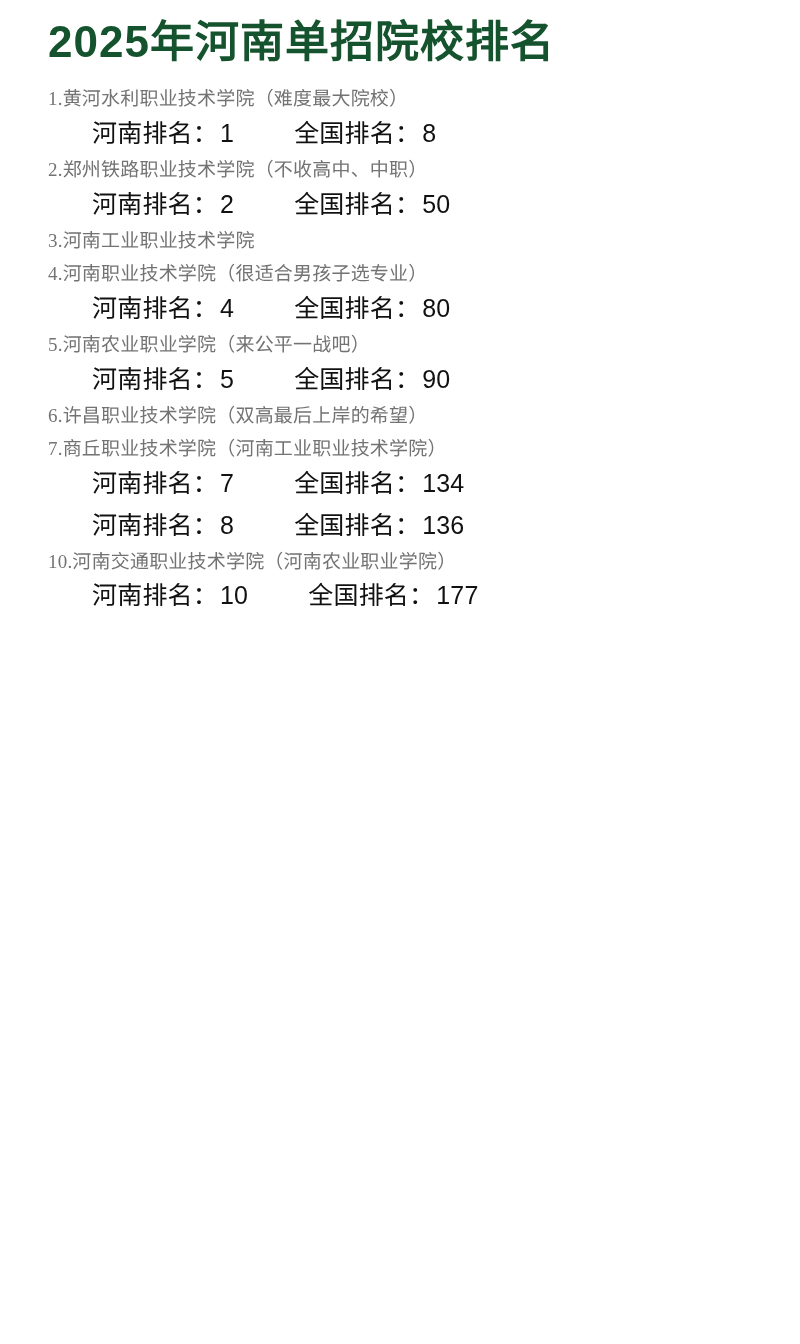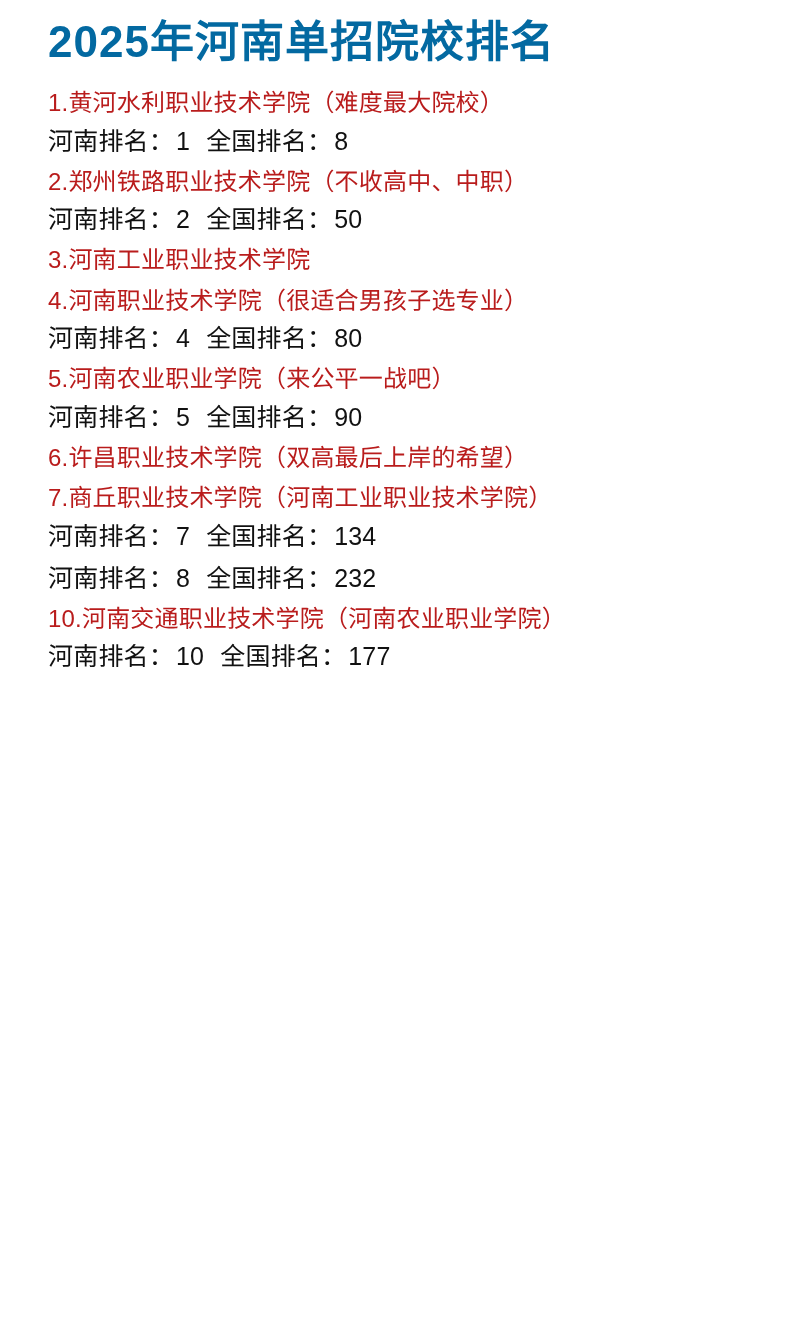--- a/index.html
+++ b/index.html
@@ -20,42 +20,44 @@
     box-sizing: border-box;
     padding: 8px 48px 0 48px;
     background: #ffffff;
   }
   .title {
     font-size: 44px;
     font-weight: 700;
     letter-spacing: 1px;
     line-height: 1.35;
     margin: 4px 0 14px 0;
-    color: #0369a1;
+    color: #14532d;
   }
   .entry {
     margin: 0 0 4px 0;
   }
   .entry-name {
-    font-size: 24px;
+    font-size: 19px;
     line-height: 1.52;
-    color: #b91c1c;
+    color: #737373;
     letter-spacing: 0.2px;
     white-space: nowrap;
+    font-family: Liberation Serif, serif;
   }
   .entry-ranks {
     font-size: 25px;
     line-height: 1.52;
     color: #111111;
     letter-spacing: 0.2px;
     white-space: nowrap;
     margin-bottom: 4px;
   }
   .rank-label {
     display: inline;
+    margin-left: 44px;
   }
   .rank-value {
     display: inline;
     padding: 0 2px;
   }
   .gap {
     display: inline-block;
     width: 14px;
   }
 </style>
@@ -94,21 +96,21 @@
     <div class="entry">
       <div class="entry-name"><span>6.</span><span>许昌职业技术学院（双高最后上岸的希望）</span></div>
     </div>
 
     <div class="entry">
       <div class="entry-name"><span>7.</span><span>商丘职业技术学院（河南工业职业技术学院）</span></div>
       <div class="entry-ranks"><span class="rank-label">河南排名：</span><span class="rank-value">7</span><span class="gap"></span><span class="rank-label">全国排名：</span><span class="rank-value">134</span></div>
     </div>
 
     <div class="entry">
-      <div class="entry-ranks"><span class="rank-label">河南排名：</span><span class="rank-value">8</span><span class="gap"></span><span class="rank-label">全国排名：</span><span class="rank-value">232</span></div>
+      <div class="entry-ranks"><span class="rank-label">河南排名：</span><span class="rank-value">8</span><span class="gap"></span><span class="rank-label">全国排名：</span><span class="rank-value">136</span></div>
     </div>
 
 
     <div class="entry">
       <div class="entry-name"><span>10.</span><span>河南交通职业技术学院（河南农业职业学院）</span></div>
       <div class="entry-ranks"><span class="rank-label">河南排名：</span><span class="rank-value">10</span><span class="gap"></span><span class="rank-label">全国排名：</span><span class="rank-value">177</span></div>
     </div>
 
   </div>
 </div>

